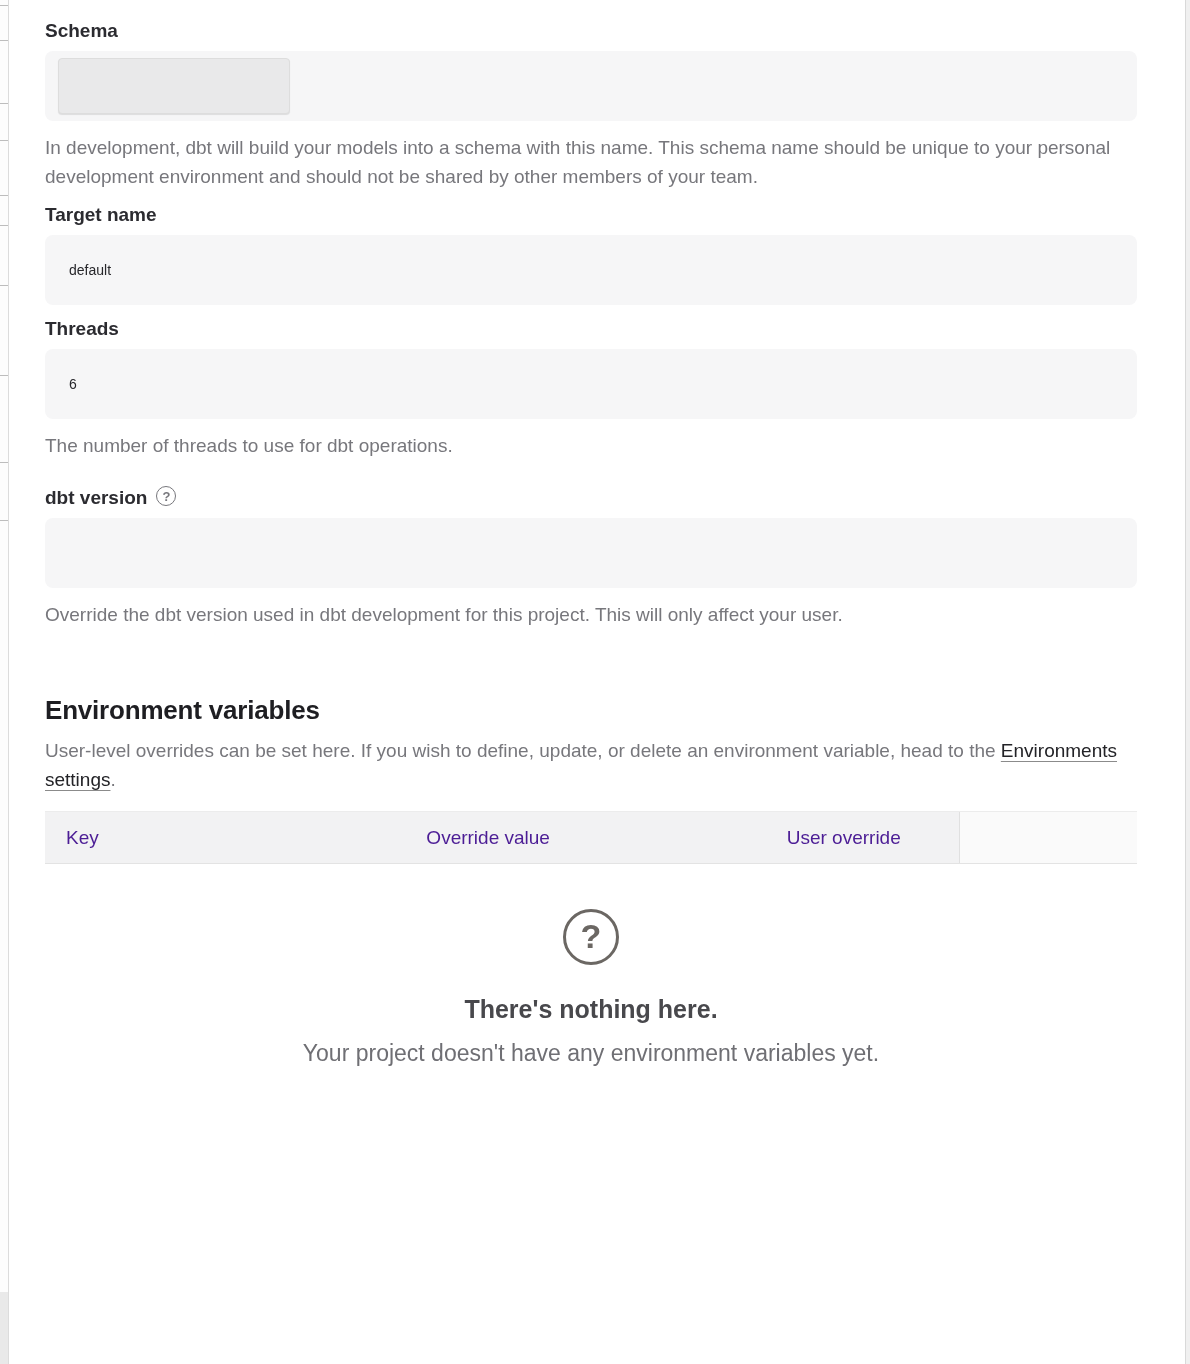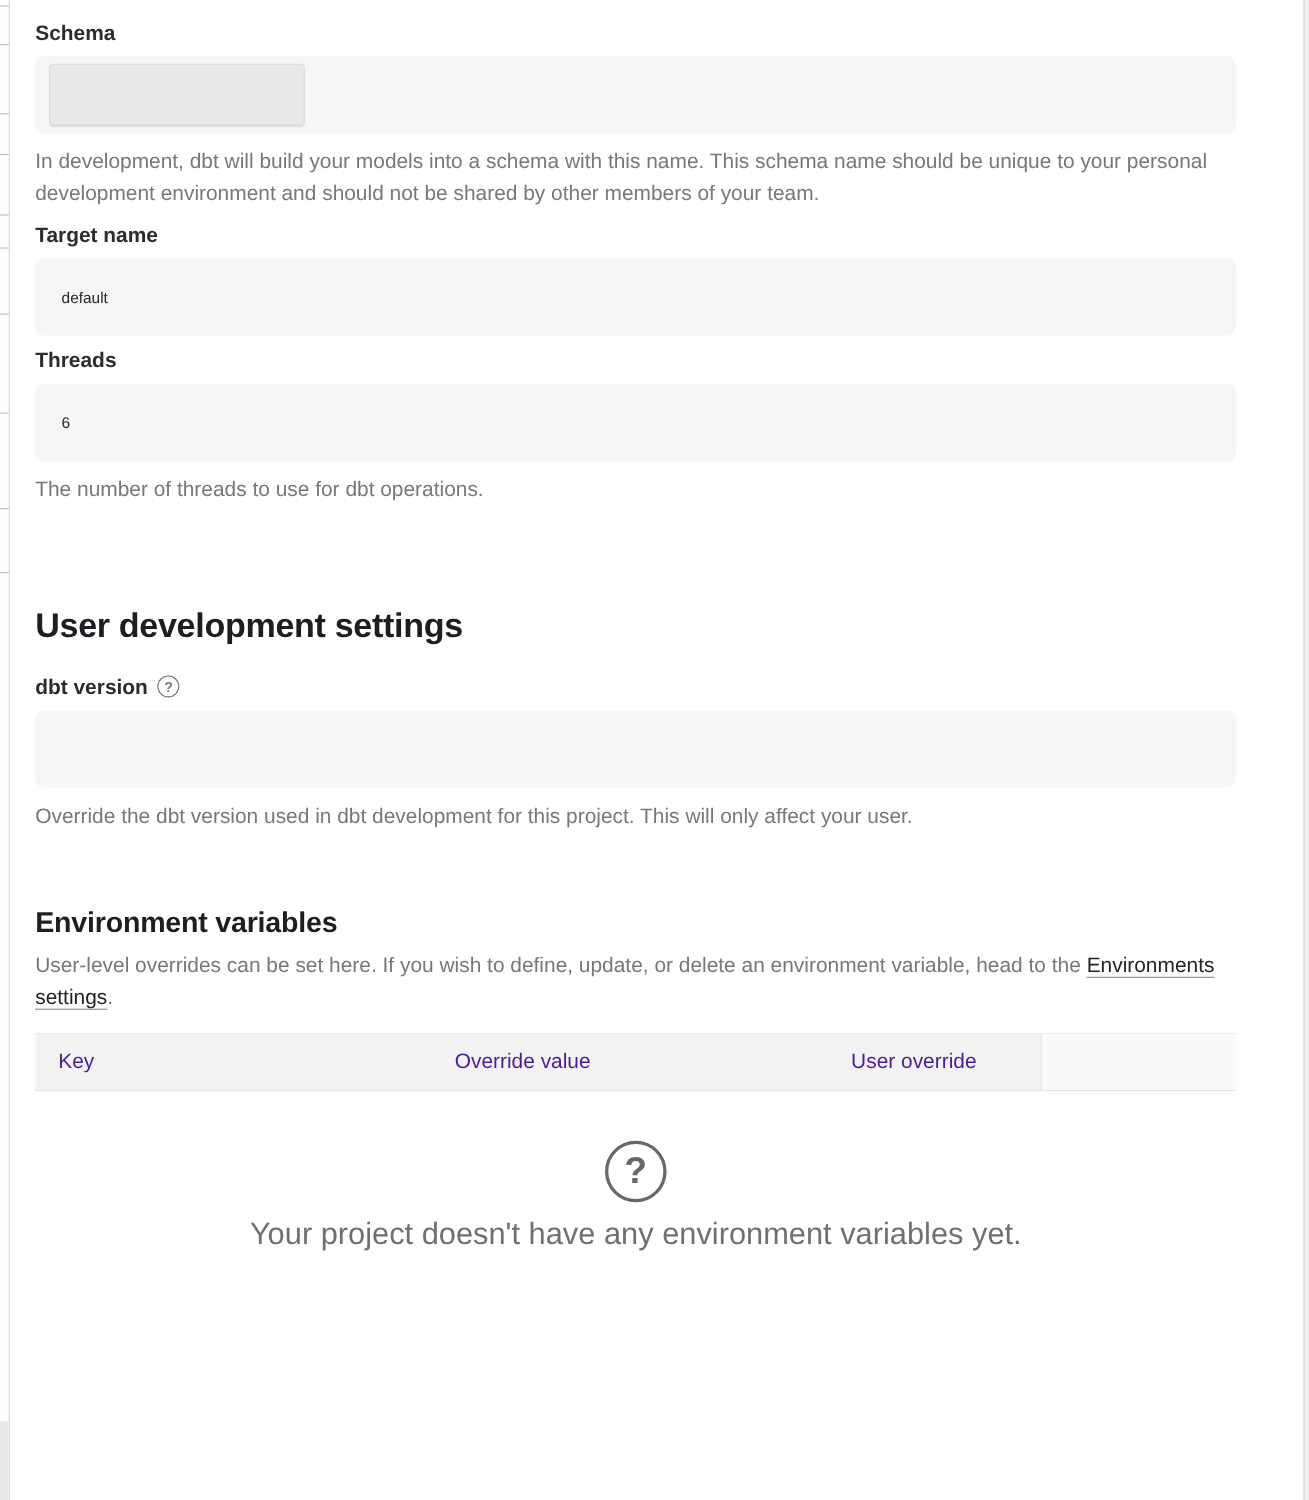--- a/index.html
+++ b/index.html
@@ -23,21 +23,21 @@
   }
   .left-gutter .gutter-bottom {
     position:absolute; left:0; bottom:0; width:100%; height:72px; background:#e9e9e9;
   }
   .right-gutter {
     position:absolute; right:0; top:0; width:5px; height:1364px;
     background:#f0f0f0; border-left:1px solid #d9d9d9;
   }
 
   .content {
-    position:absolute; left:32px; top:0; width:1092px;
+    position:absolute; left:45px; top:0; width:1092px;
     padding-top:19px;
   }
 
   .field-label {
     font-size:19px; font-weight:700; color:#2b2b30;
     margin:0 0 9px 0; line-height:23px;
   }
   .text-input, .input-box {
     width:100%; height:70px;
     background:#f6f6f7;
@@ -122,21 +122,21 @@
     display:flex; align-items:center; justify-content:center;
     color:#6b6763; font-size:34px; font-weight:700;
     font-family:"Liberation Sans", sans-serif;
     padding-bottom:2px;
   }
   .empty-title {
     font-size:25px; font-weight:700; color:#48484c;
     margin-top:29px; line-height:30px;
   }
   .empty-message {
-    font-size:28px; color:#6f6f74;
+    font-size:23px; color:#6f6f74;
     margin-top:16px; line-height:26px;
   }
 </style>
 </head>
 <body>
 
 <div class="left-gutter">
   <div class="tick" style="top:5px"></div>
   <div class="tick" style="top:40px"></div>
   <div class="tick" style="top:103px"></div>
@@ -160,21 +160,20 @@
   </div>
   <p class="help-text">In development, dbt will build your models into a schema with this name. This schema name should be unique to your personal development environment and should not be shared by other members of your team.</p>
 
   <div class="field-label mt-field">Target name</div>
   <input class="text-input" type="text" value="default" style="">
 
   <div class="field-label mt-field">Threads</div>
   <input class="text-input" type="text" value="6" style="">
   <p class="help-text">The number of threads to use for dbt operations.</p>
 
-  <h1 class="section-title">User development settings</h1>
 
   <div class="label-row">
     <span class="field-label">dbt version</span>
     <span class="help-badge">?</span>
   </div>
   <input class="text-input" type="text" value="" style="">
   <p class="help-text">Override the dbt version used in dbt development for this project. This will only affect your user.</p>
 
   <h2 class="section-title">Environment variables</h2>
   <p class="section-desc"><span>User-level overrides can be set here. If you wish to define, update, or delete an environment variable, head to the </span><a class="inline-link">Environments settings</a><span>.</span></p>
@@ -191,16 +190,17 @@
         <th>Key</th>
         <th>Override value</th>
         <th>User override</th>
         <th class="actions-col"></th>
       </tr>
     </thead>
   </table>
 
   <div class="empty-state">
     <div class="question-circle">?</div>
+    <div class="empty-title">There's nothing here.</div>
     <div class="empty-message">Your project doesn't have any environment variables yet.</div>
   </div>
 
 </div>
 
 </body></html>

